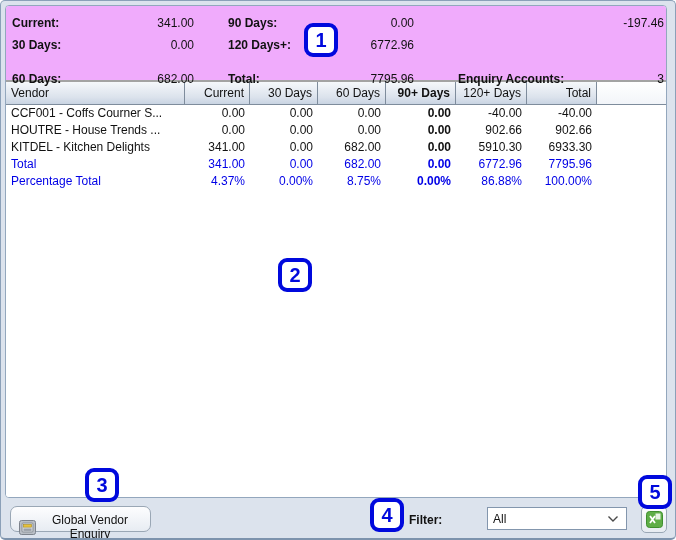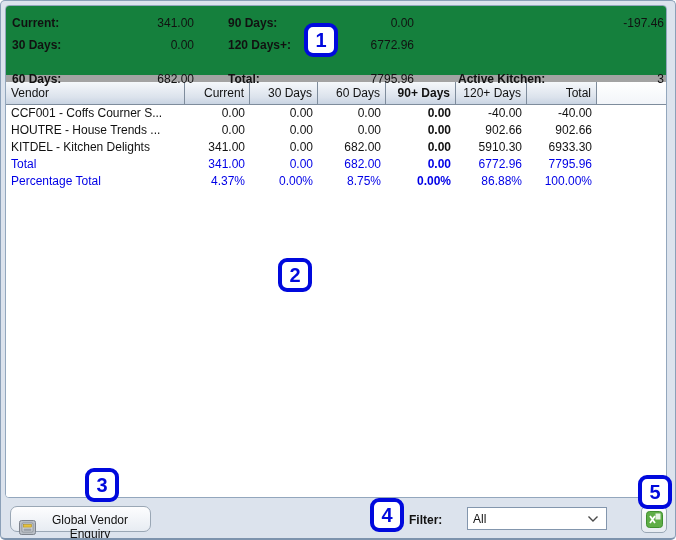--- a/index.html
+++ b/index.html
@@ -29,22 +29,22 @@
     background: #ffffff;
     overflow: hidden;
     display: flex;
     flex-direction: column;
   }
   
   .summary {
     position: relative;
     height: 76px;
     flex: 0 0 76px;
-    background: #15803d;
-    border-bottom: 7px solid #a3a3a3;
+    background: #f0abfc;
+    border-bottom: 2px solid #a3a3a3;
   }
   .s-label { position: absolute; font-weight: bold; height: 16px; line-height: 16px; white-space: nowrap; }
   .s-value { position: absolute; text-align: right; height: 16px; line-height: 16px; white-space: nowrap; }
   .r1 { top: 9px; } .r2 { top: 31px; } .r3 { top: 65px; }
   .ca-l { left: 6px; }   .ca-v { left: 60px;  width: 128px; }
   .cb-l { left: 222px; } .cb-v { left: 290px; width: 118px; }
   .cc-l { left: 452px; } .cc-v { left: 510px; width: 148px; }
   
   .thead {
     flex: 0 0 23px;
@@ -88,21 +88,21 @@
     cursor: pointer;
   }
   .btn-global .lbl { flex: 1; text-align: center; }
   .filter-label {
     position: absolute;
     left: 408px; top: 512px;
     font-weight: bold;
   }
   .combo {
     position: absolute;
-    left: 466px; top: 506px;
+    left: 486px; top: 506px;
     width: 140px; height: 23px;
     background: #ffffff;
     border: 1px solid #8396ad;
     display: flex;
     align-items: center;
     padding-left: 5px;
     cursor: pointer;
   }
   .combo .val { flex: 1; }
   .combo .chev { margin-right: 7px; display: flex; }
@@ -155,21 +155,21 @@
       <span class="s-value r3 ca-v">682.00</span>
 
       <span class="s-label r1 cb-l">90 Days:</span>
       <span class="s-value r1 cb-v">0.00</span>
       <span class="s-label r2 cb-l">120 Days+:</span>
       <span class="s-value r2 cb-v">6772.96</span>
       <span class="s-label r3 cb-l">Total:</span>
       <span class="s-value r3 cb-v">7795.96</span>
 
       <span class="s-value r1 cc-v">-197.46</span>
-      <span class="s-label r3 cc-l">Active Kitchen:</span>
+      <span class="s-label r3 cc-l">Enquiry Accounts:</span>
       <span class="s-value r3 cc-v">3</span>
     </div>
 
     <div class="thead">
       <div class="th vendor c0">Vendor</div>
       <div class="th c1">Current</div>
       <div class="th c2">30 Days</div>
       <div class="th c3">60 Days</div>
       <div class="th c4">90+ Days</div>
       <div class="th c5">120+ Days</div>

